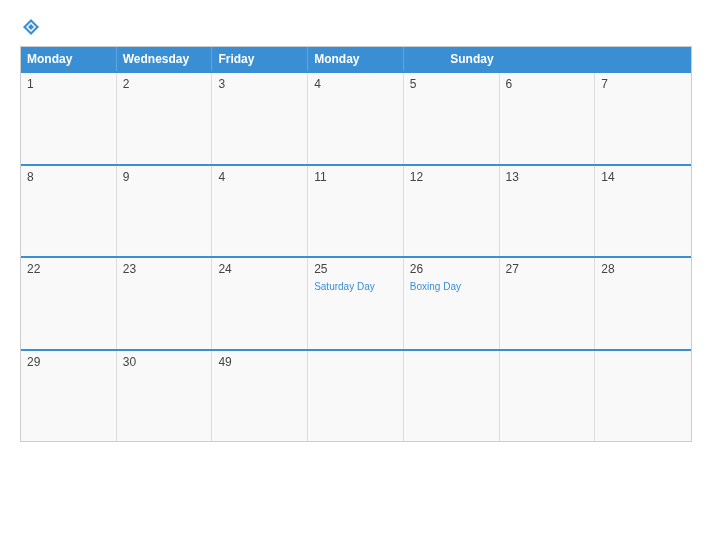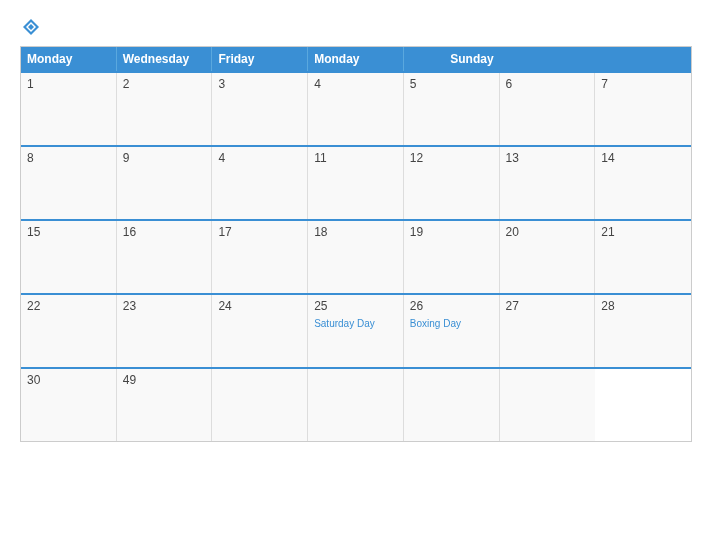--- a/index.html
+++ b/index.html
@@ -190,43 +190,20 @@
           </div>
           <div class="cal-cell">
             <div class="day-num">13</div>
           </div>
           <div class="cal-cell">
             <div class="day-num">14</div>
           </div>
         </div>
         <div class="cal-week">
           <div class="cal-cell">
-            <div class="day-num">15</div>
-          </div>
-          <div class="cal-cell">
-            <div class="day-num">16</div>
-          </div>
-          <div class="cal-cell">
-            <div class="day-num">17</div>
-          </div>
-          <div class="cal-cell">
-            <div class="day-num">18</div>
-          </div>
-          <div class="cal-cell">
-            <div class="day-num">19</div>
-          </div>
-          <div class="cal-cell">
-            <div class="day-num">20</div>
-          </div>
-          <div class="cal-cell">
-            <div class="day-num">21</div>
-          </div>
-        </div>
-        <div class="cal-week">
-          <div class="cal-cell">
             <div class="day-num">22</div>
           </div>
           <div class="cal-cell">
             <div class="day-num">23</div>
           </div>
           <div class="cal-cell">
             <div class="day-num">24</div>
           </div>
           <div class="cal-cell">
             <div class="day-num">25</div>
@@ -237,20 +214,23 @@
             <div class="holiday">Boxing Day</div>
           </div>
           <div class="cal-cell">
             <div class="day-num">27</div>
           </div>
           <div class="cal-cell">
             <div class="day-num">28</div>
           </div>
         </div>
         <div class="cal-week">
+          <div class="cal-cell">
+            <div class="day-num">29</div>
+          </div>
           <div class="cal-cell">
             <div class="day-num">30</div>
           </div>
           <div class="cal-cell">
             <div class="day-num">49</div>
           </div>
           <div class="cal-cell empty"></div>
           <div class="cal-cell empty"></div>
           <div class="cal-cell empty"></div>
           <div class="cal-cell empty"></div>

